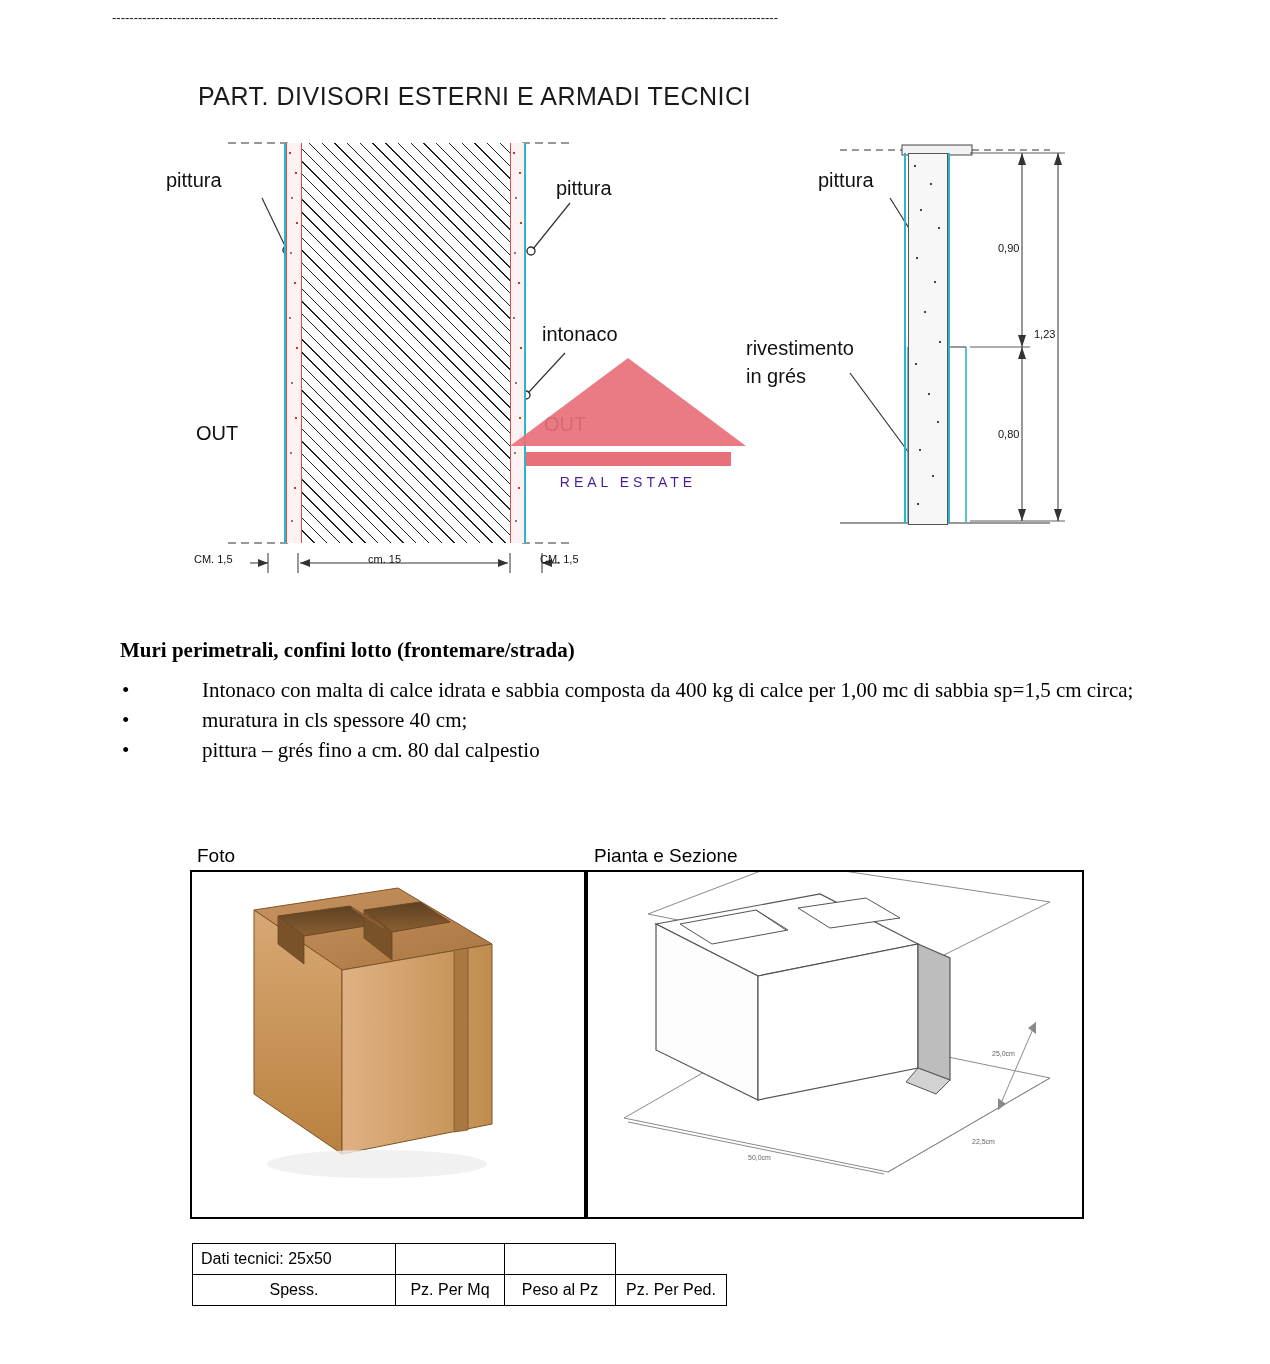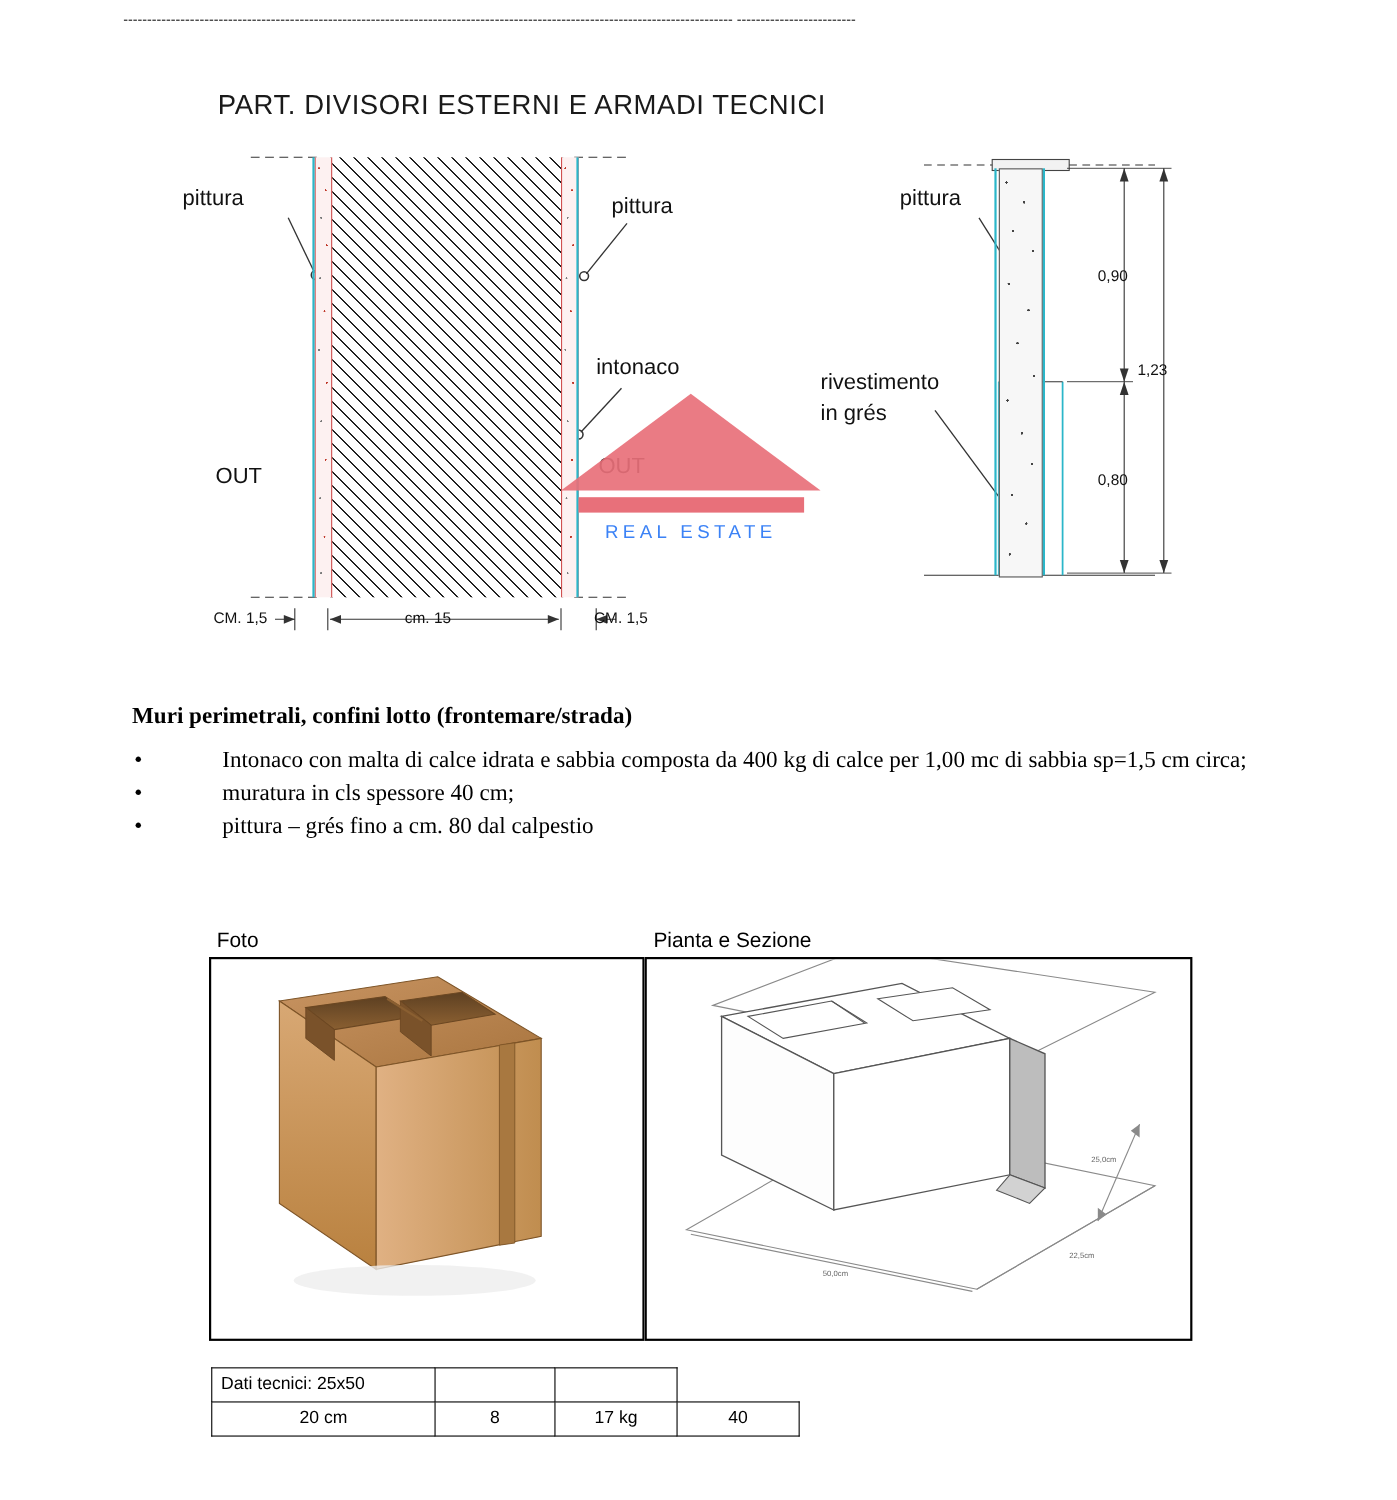--- a/index.html
+++ b/index.html
@@ -51,21 +51,21 @@
   .lbl {
     position: absolute;
     font-family: "Liberation Sans", sans-serif;
     font-size: 20px;
     color: #111;
     white-space: nowrap;
   }
   .lbl-sm {
     position: absolute;
     font-family: "Liberation Sans", sans-serif;
-    font-size: 14px;
+    font-size: 11px;
     color: #111;
     white-space: nowrap;
   }
 
   
   .wall-left {
     position: absolute;
     left: 120px;
     top: 18px;
     width: 270px;
@@ -181,23 +181,23 @@
     font-weight: normal;
   }
   .logo-bar {
     width: 205px;
     height: 14px;
     background: #e8707a;
     margin: 6px auto 0 auto;
   }
   .logo-sub {
     font-family: "Liberation Sans", sans-serif;
-    font-size: 17px;
+    font-size: 14px;
     letter-spacing: 4px;
-    color: #3b82f6;
+    color: #4c1d95;
     margin-top: 8px;
   }
 
   
   .body-head {
     position: absolute;
     left: 120px;
     top: 638px;
     font-size: 21px;
     font-weight: bold;
@@ -482,19 +482,19 @@
 </div>
 
 <table class="tech-table">
   <tbody>
     <tr>
       <td class="first">Dati tecnici: 25x50</td>
       <td class="c3"></td>
       <td class="c4"></td>
     </tr>
     <tr>
-      <td class="c2">20 cm</td>
-      <td class="c2">8</td>
-      <td class="c3">17 kg</td>
-      <td class="c4">40</td>
+      <td class="c2">Spess.</td>
+      <td class="c2">Pz. Per Mq</td>
+      <td class="c3">Peso al Pz</td>
+      <td class="c4">Pz. Per Ped.</td>
     </tr>
   </tbody>
 </table>
 
 </body></html>

